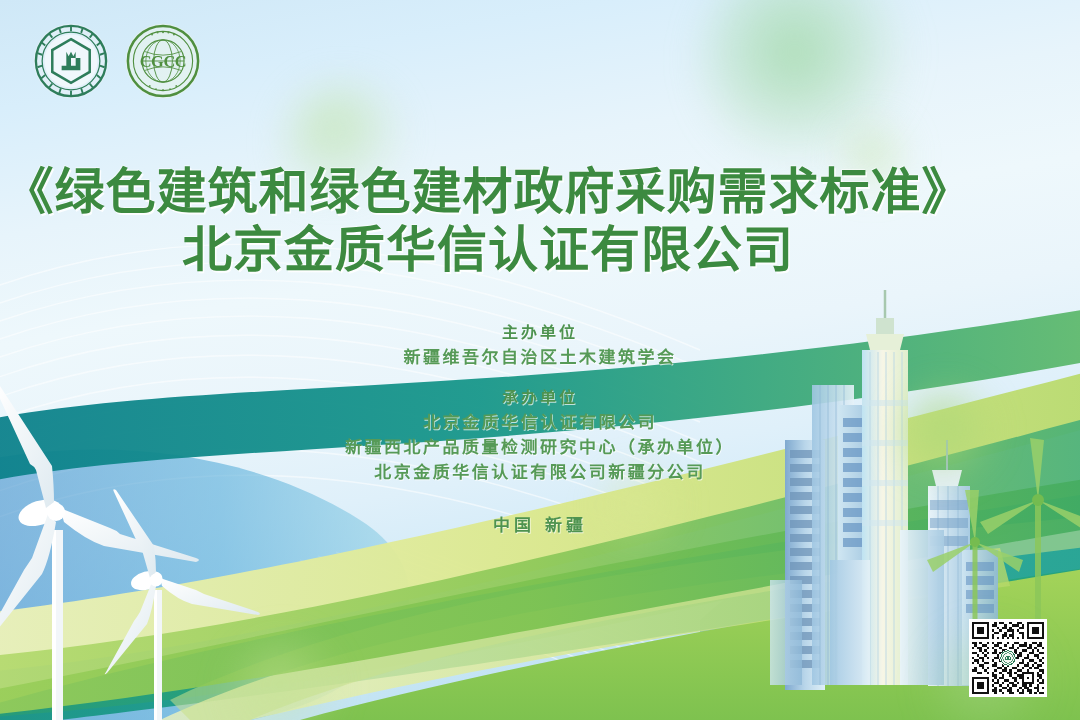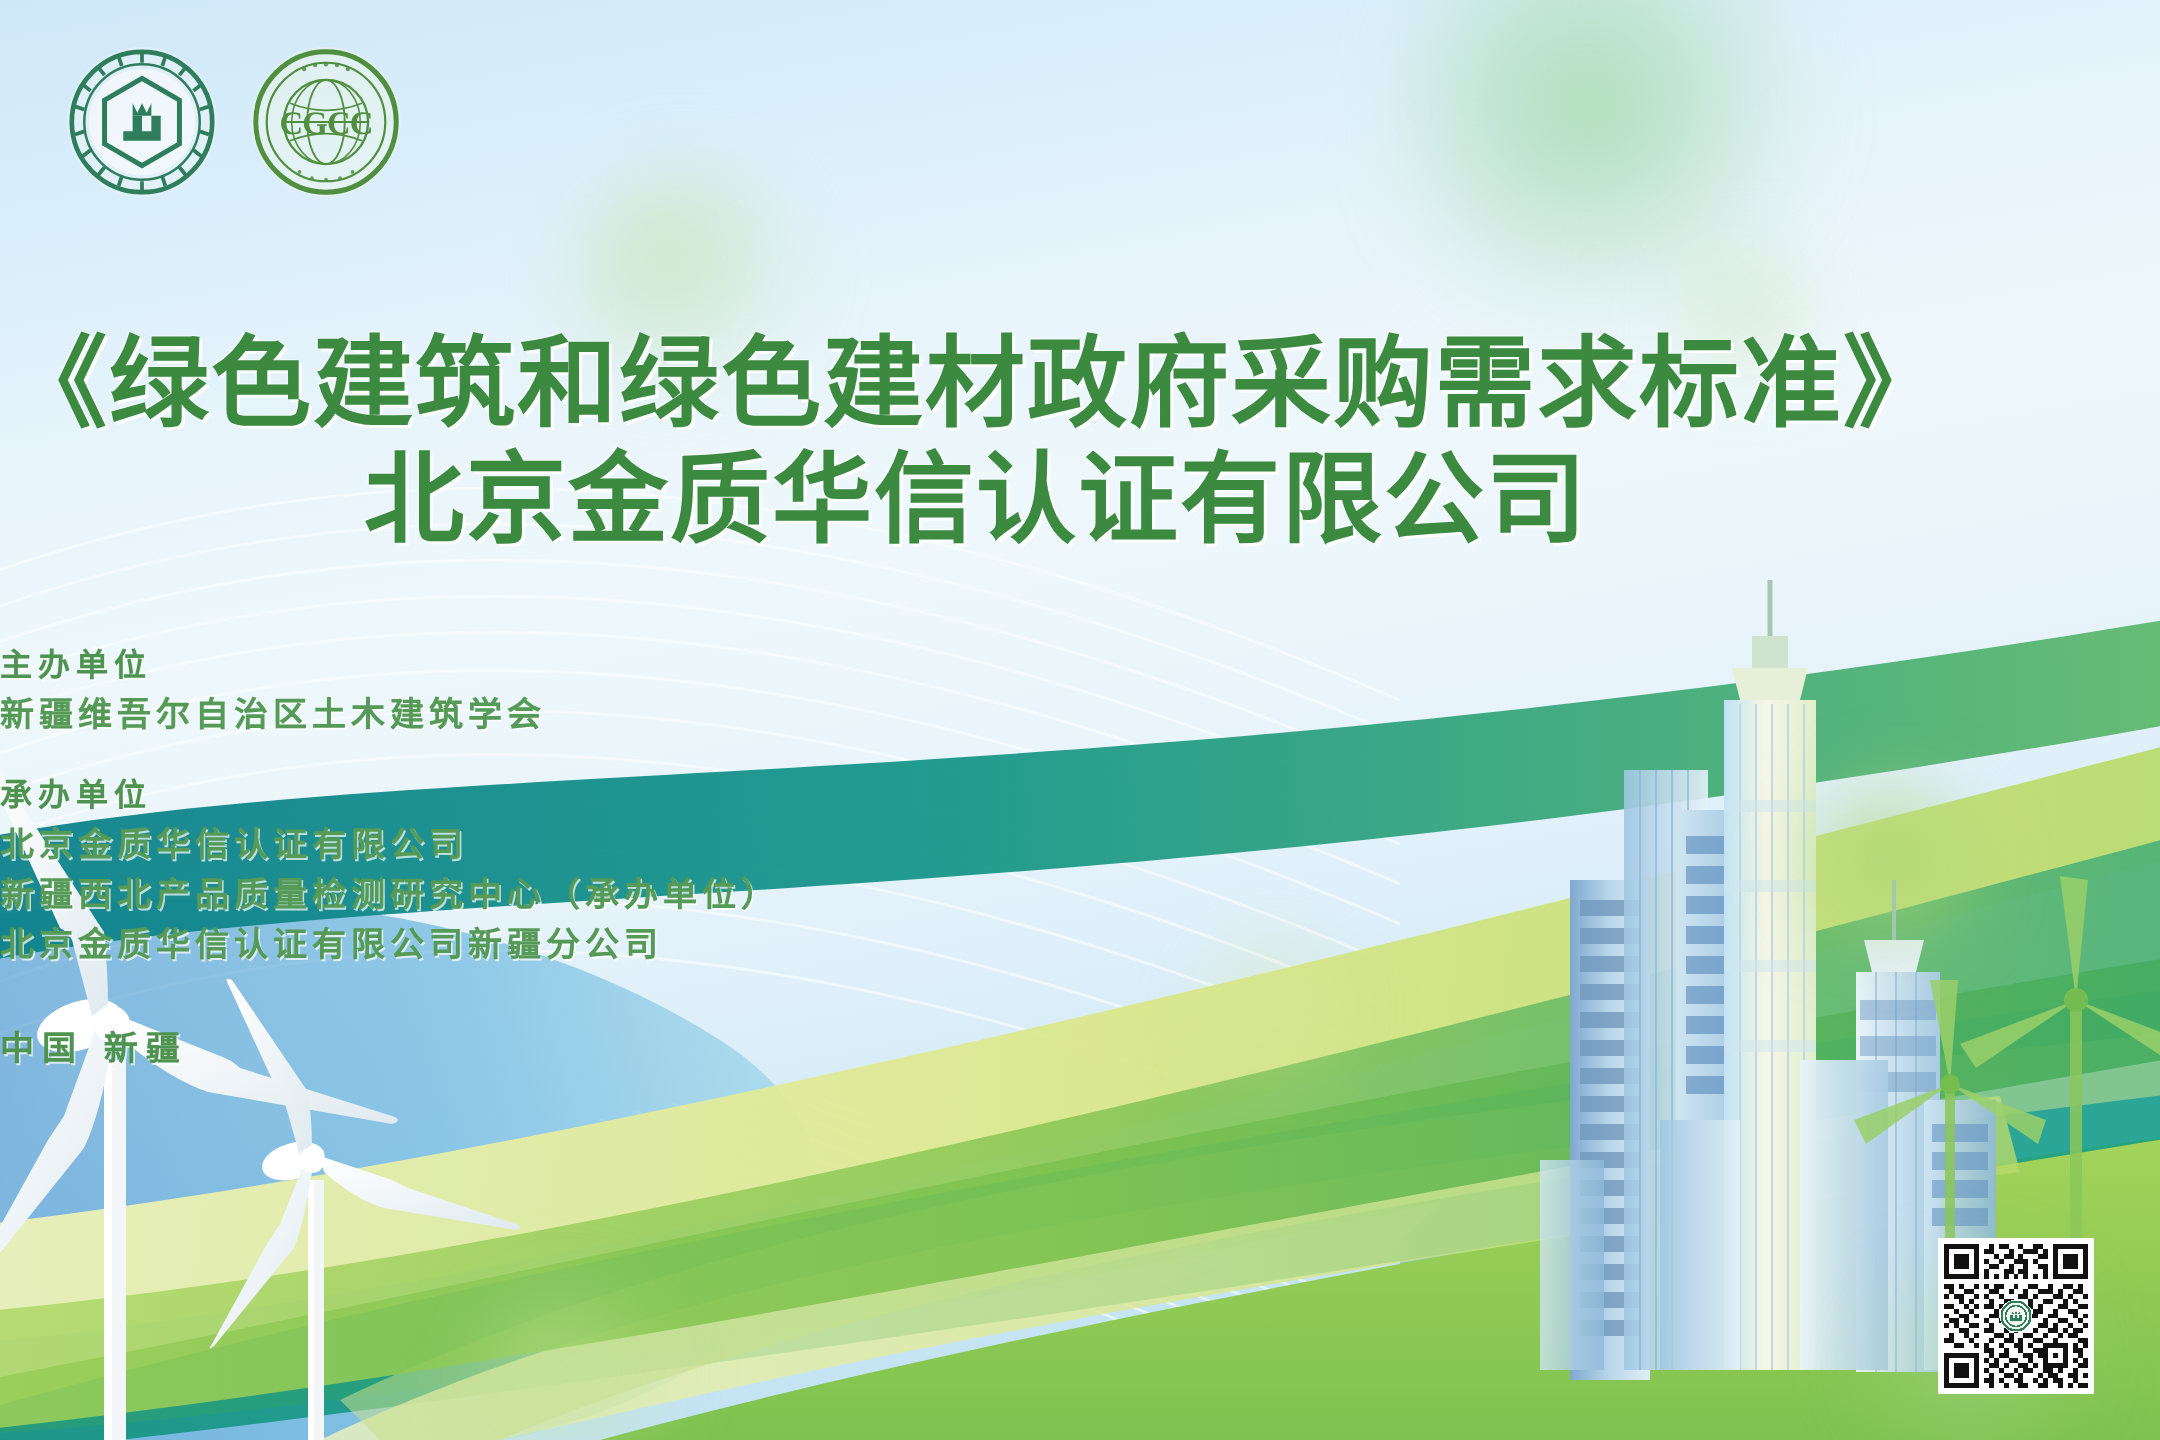--- a/index.html
+++ b/index.html
@@ -60,21 +60,21 @@
     font-size: 50px;
     line-height: 58px;
     letter-spacing: 1px;
     color: #3c8a40;
     text-shadow: 1.6px 1.6px 0 rgba(255,255,255,.85),
                  -0.6px -0.6px 0 rgba(255,255,255,.55);
     white-space: nowrap;
   }
 
   
-  .credits { position: absolute; left: 0; top: 321px; width: 1080px; z-index: 25; }
+  .credits { position: absolute; left: 0; top: 321px; width: 1080px; text-align: center; z-index: 25; }
   .cred-block { margin-bottom: 16px; }
   .cred-head {
     font-family: "DejaVu Sans", "Liberation Sans", sans-serif;
     font-weight: 700;
     font-size: 16px;
     line-height: 24px;
     letter-spacing: 3px;
     color: #4e9350;
     text-shadow: 0.8px 0.8px 0 rgba(255,255,255,.7);
   }

